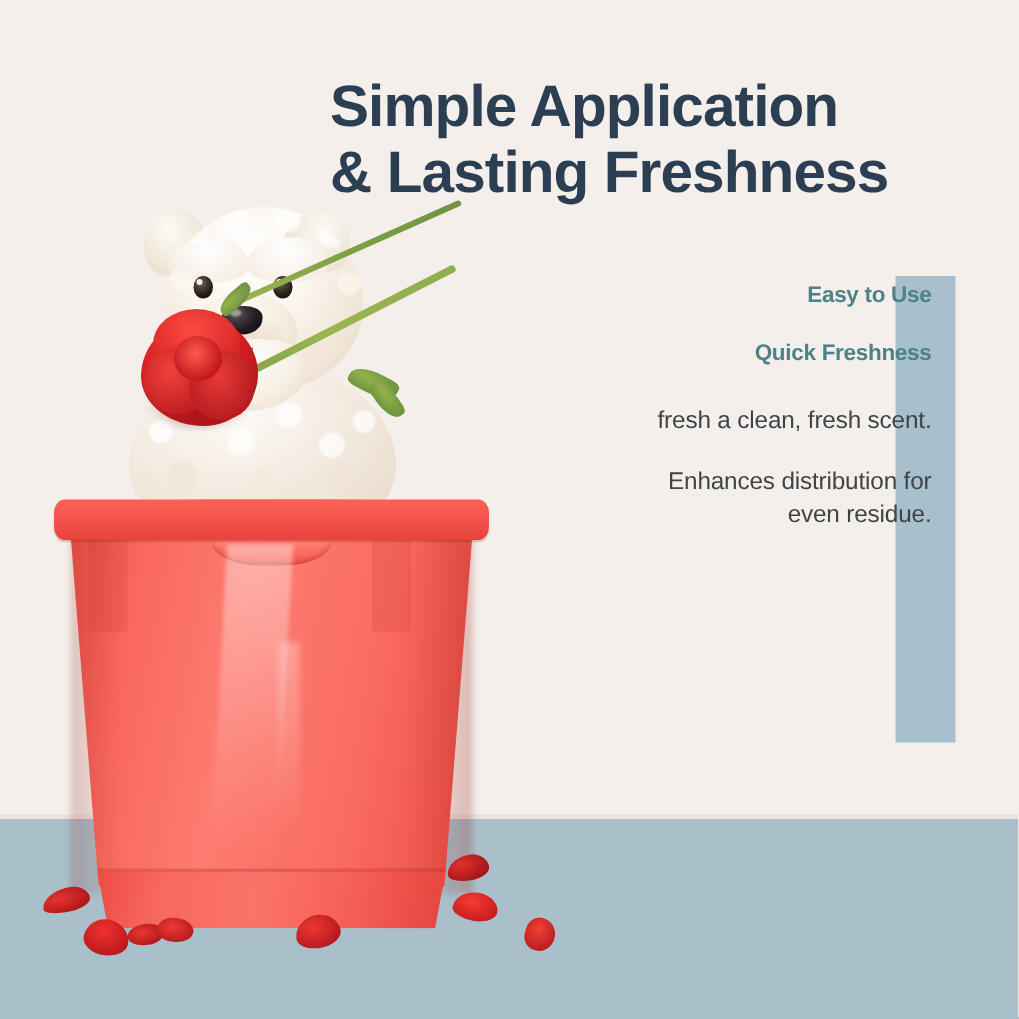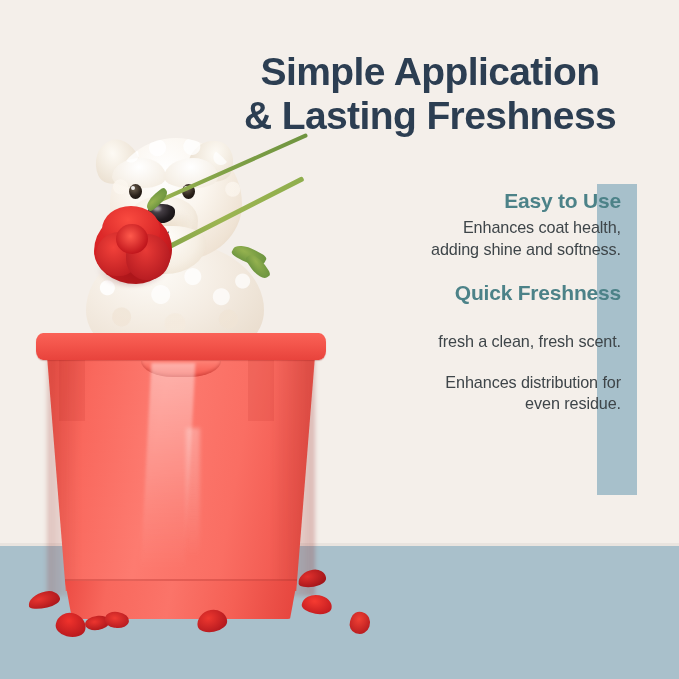--- a/index.html
+++ b/index.html
@@ -21,39 +21,39 @@
     background:#a9c0cb;
   }
   .floor-hairline {
     position:absolute; left:0; top:543px; width:679px; height:3px;
     background:#e9e4df;
   }
 
   
   .headline {
     position:absolute; right:39px; top:50px; width:420px;
-    text-align:center;
+    text-align:left;
     color:#2c3e52;
     font-size:39px;
     font-weight:bold;
     line-height:1.13;
     letter-spacing:-0.6px;
   }
   .headline .l2 { display:block; }
 
   
   .features {
     position:absolute; right:58px; top:188px; width:300px;
     text-align:right;
   }
   .feature { margin-bottom:20px; }
   .feature:last-child { margin-bottom:0; }
   .feature-title {
     color:#4c8288;
-    font-size:21px;
+    font-size:15px;
     font-weight:bold;
     letter-spacing:-0.2px;
     line-height:1.25;
     margin-bottom:3px;
   }
   .feature-desc {
     color:#3e4549;
     font-size:16.2px;
     line-height:1.32;
     letter-spacing:-0.1px;
@@ -330,24 +330,20 @@
 
   <div class="headline">
     <span class="l1">Simple Application</span>
     <span class="l2">&amp; Lasting Freshness</span>
   </div>
 
   <div class="features">
 
     <div class="feature">
       <div class="feature-title">Easy to Use</div>
-      <div class="feature-desc">
-        <span>Enhances coat health,</span><br>
-        <span>adding shine and softness.</span>
-      </div>
     </div>
 
     <div class="feature">
       <div class="feature-title">Quick Freshness</div>
       <div class="feature-desc">
         <br>
         <span>fresh a clean, fresh scent.</span>
       </div>
     </div>
 

